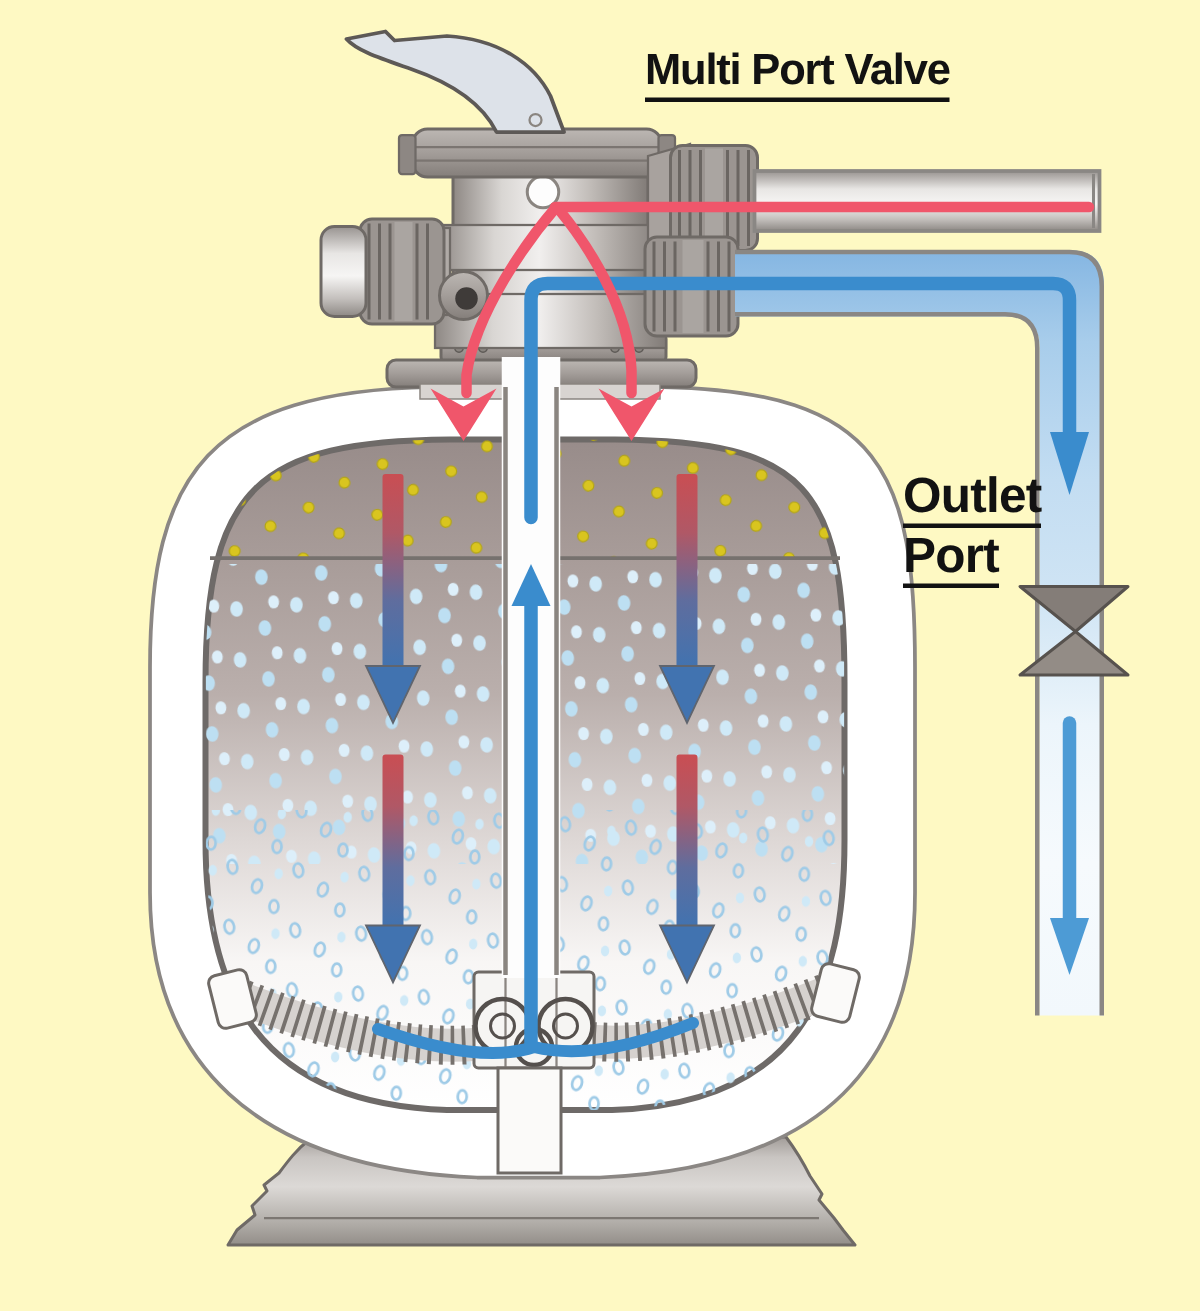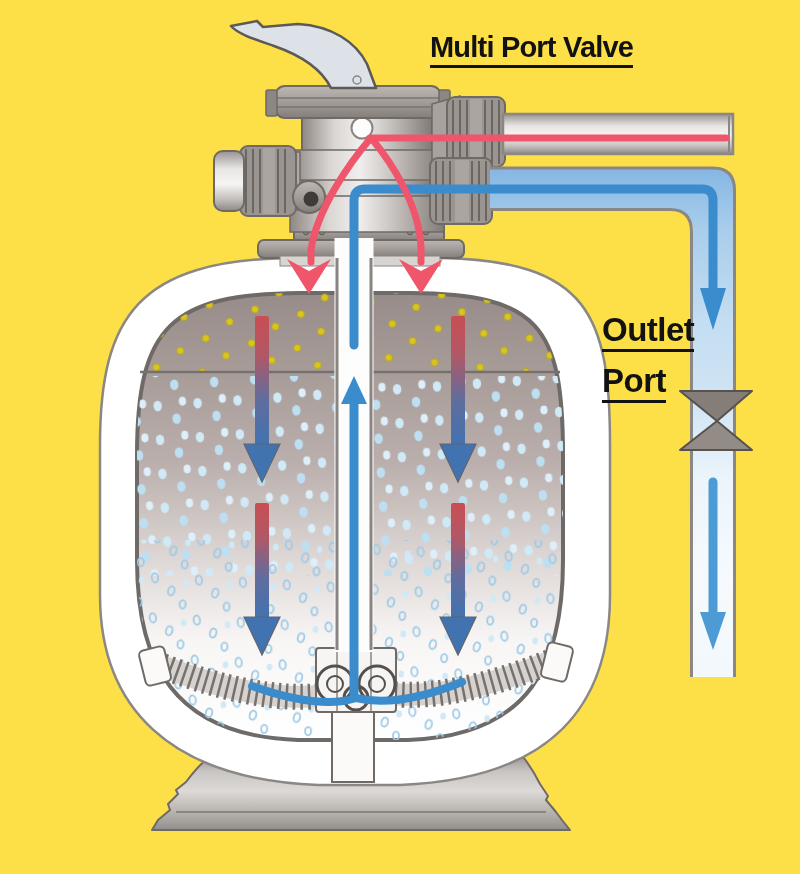--- a/index.html
+++ b/index.html
@@ -1,23 +1,23 @@
 <!DOCTYPE html>
 <html><head>
 <meta charset="utf-8">
 <style>
   html,body{margin:0;padding:0;background:#ffffff;}
-  .stage{position:relative;width:800px;height:874px;background:#fde047;overflow:hidden;
+  .stage{position:relative;width:800px;height:874px;background:#fef9c3;overflow:hidden;
          font-family:"Liberation Sans",sans-serif;}
   .stage svg{position:absolute;left:0;top:0;}
   .lbl{position:absolute;color:#121212;font-weight:700;}
   .lbl-mpv{left:430px;top:31px;font-size:29px;letter-spacing:-0.8px;
            border-bottom:3.5px solid #121212;padding-bottom:1px;}
   .lbl-ov{left:602px;top:313px;font-size:33px;letter-spacing:-0.5px;line-height:1.06;}
-  .lbl-ov .ln{display:table;border-bottom:3.5px solid #121212;padding-bottom:1px;margin-bottom:12px;}
+  .lbl-ov .ln{display:table;border-bottom:3.5px solid #121212;padding-bottom:1px;margin-bottom:1px;}
 </style>
 </head>
 <body>
 
 <div class="stage">
 
 <svg width="800" height="874" viewBox="0 0 800 874">
   <defs>
     <linearGradient id="gradTank" x1="0" y1="293" x2="0" y2="740" gradientUnits="userSpaceOnUse">
       <stop offset="0" stop-color="#988c8a"></stop>

